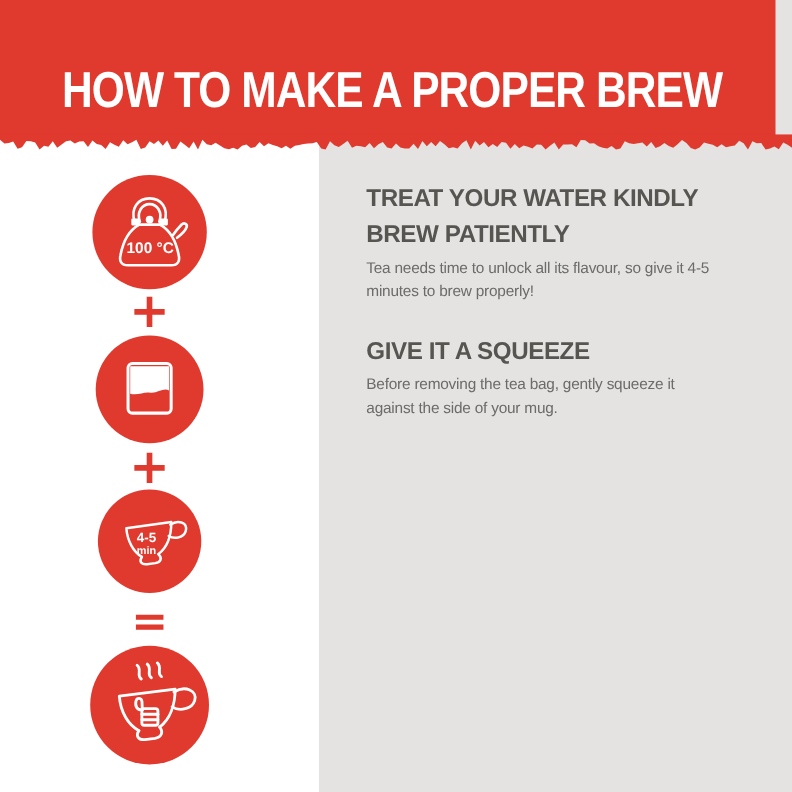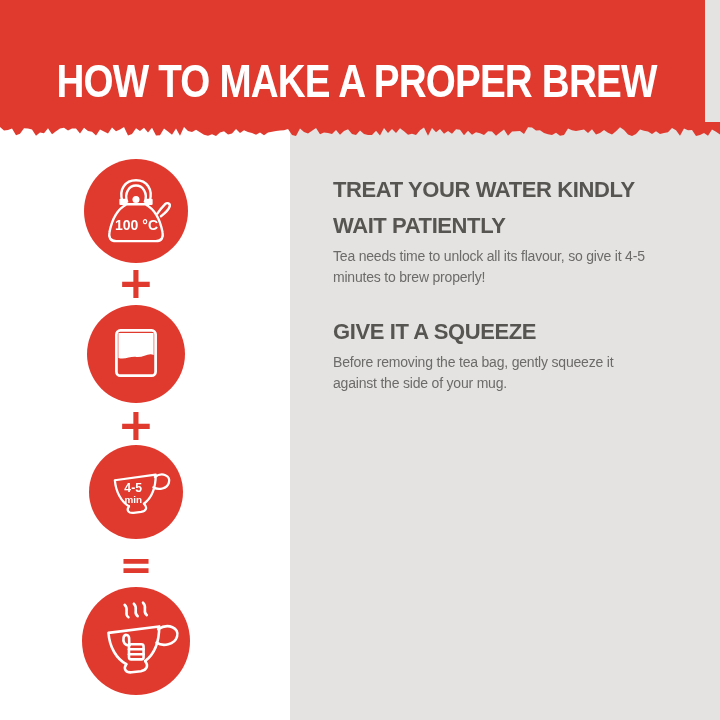--- a/index.html
+++ b/index.html
@@ -31,21 +31,21 @@
   .circle svg{display:block;width:100%;height:100%;}
   .op{position:absolute;color:var(--red);font-weight:bold;
     font-family:"DejaVu Sans",sans-serif;transform:translate(-50%,-50%);
     line-height:1;}
   .op.plus{font-size:44px;}
   .op.equals{font-size:40px;}
 
   
   .steps{position:absolute;left:333px;top:167px;width:370px;z-index:3;}
   .steps h2{color:var(--heading);font-size:22px;line-height:26px;
-    font-weight:bold;letter-spacing:-0.4px;margin:10px 0 7px;}
+    font-weight:bold;letter-spacing:-0.4px;margin:0 0 7px;}
   .steps p{color:var(--body);font-size:14px;line-height:21px;
     letter-spacing:-0.2px;margin:0 0 31px;white-space:pre-line;}
 
   text{font-family:"Liberation Sans","DejaVu Sans",sans-serif;}
 </style>
 </head>
 <body>
 
 <div class="poster">
 
@@ -118,21 +118,21 @@
     </div>
   </div>
 
   <div class="steps">
     <section>
       <h2>TREAT YOUR WATER KINDLY</h2>
     </section>
     <section>
     </section>
     <section>
-      <h2>WAIT PATIENTLY</h2>
+      <h2>BREW PATIENTLY</h2>
       <p>Tea needs time to unlock all its flavour, so give it 4-5
 minutes to brew properly!</p>
     </section>
     <section>
       <h2>GIVE IT A SQUEEZE</h2>
       <p>Before removing the tea bag, gently squeeze it
 against the side of your mug.</p>
     </section>
   </div>
 

